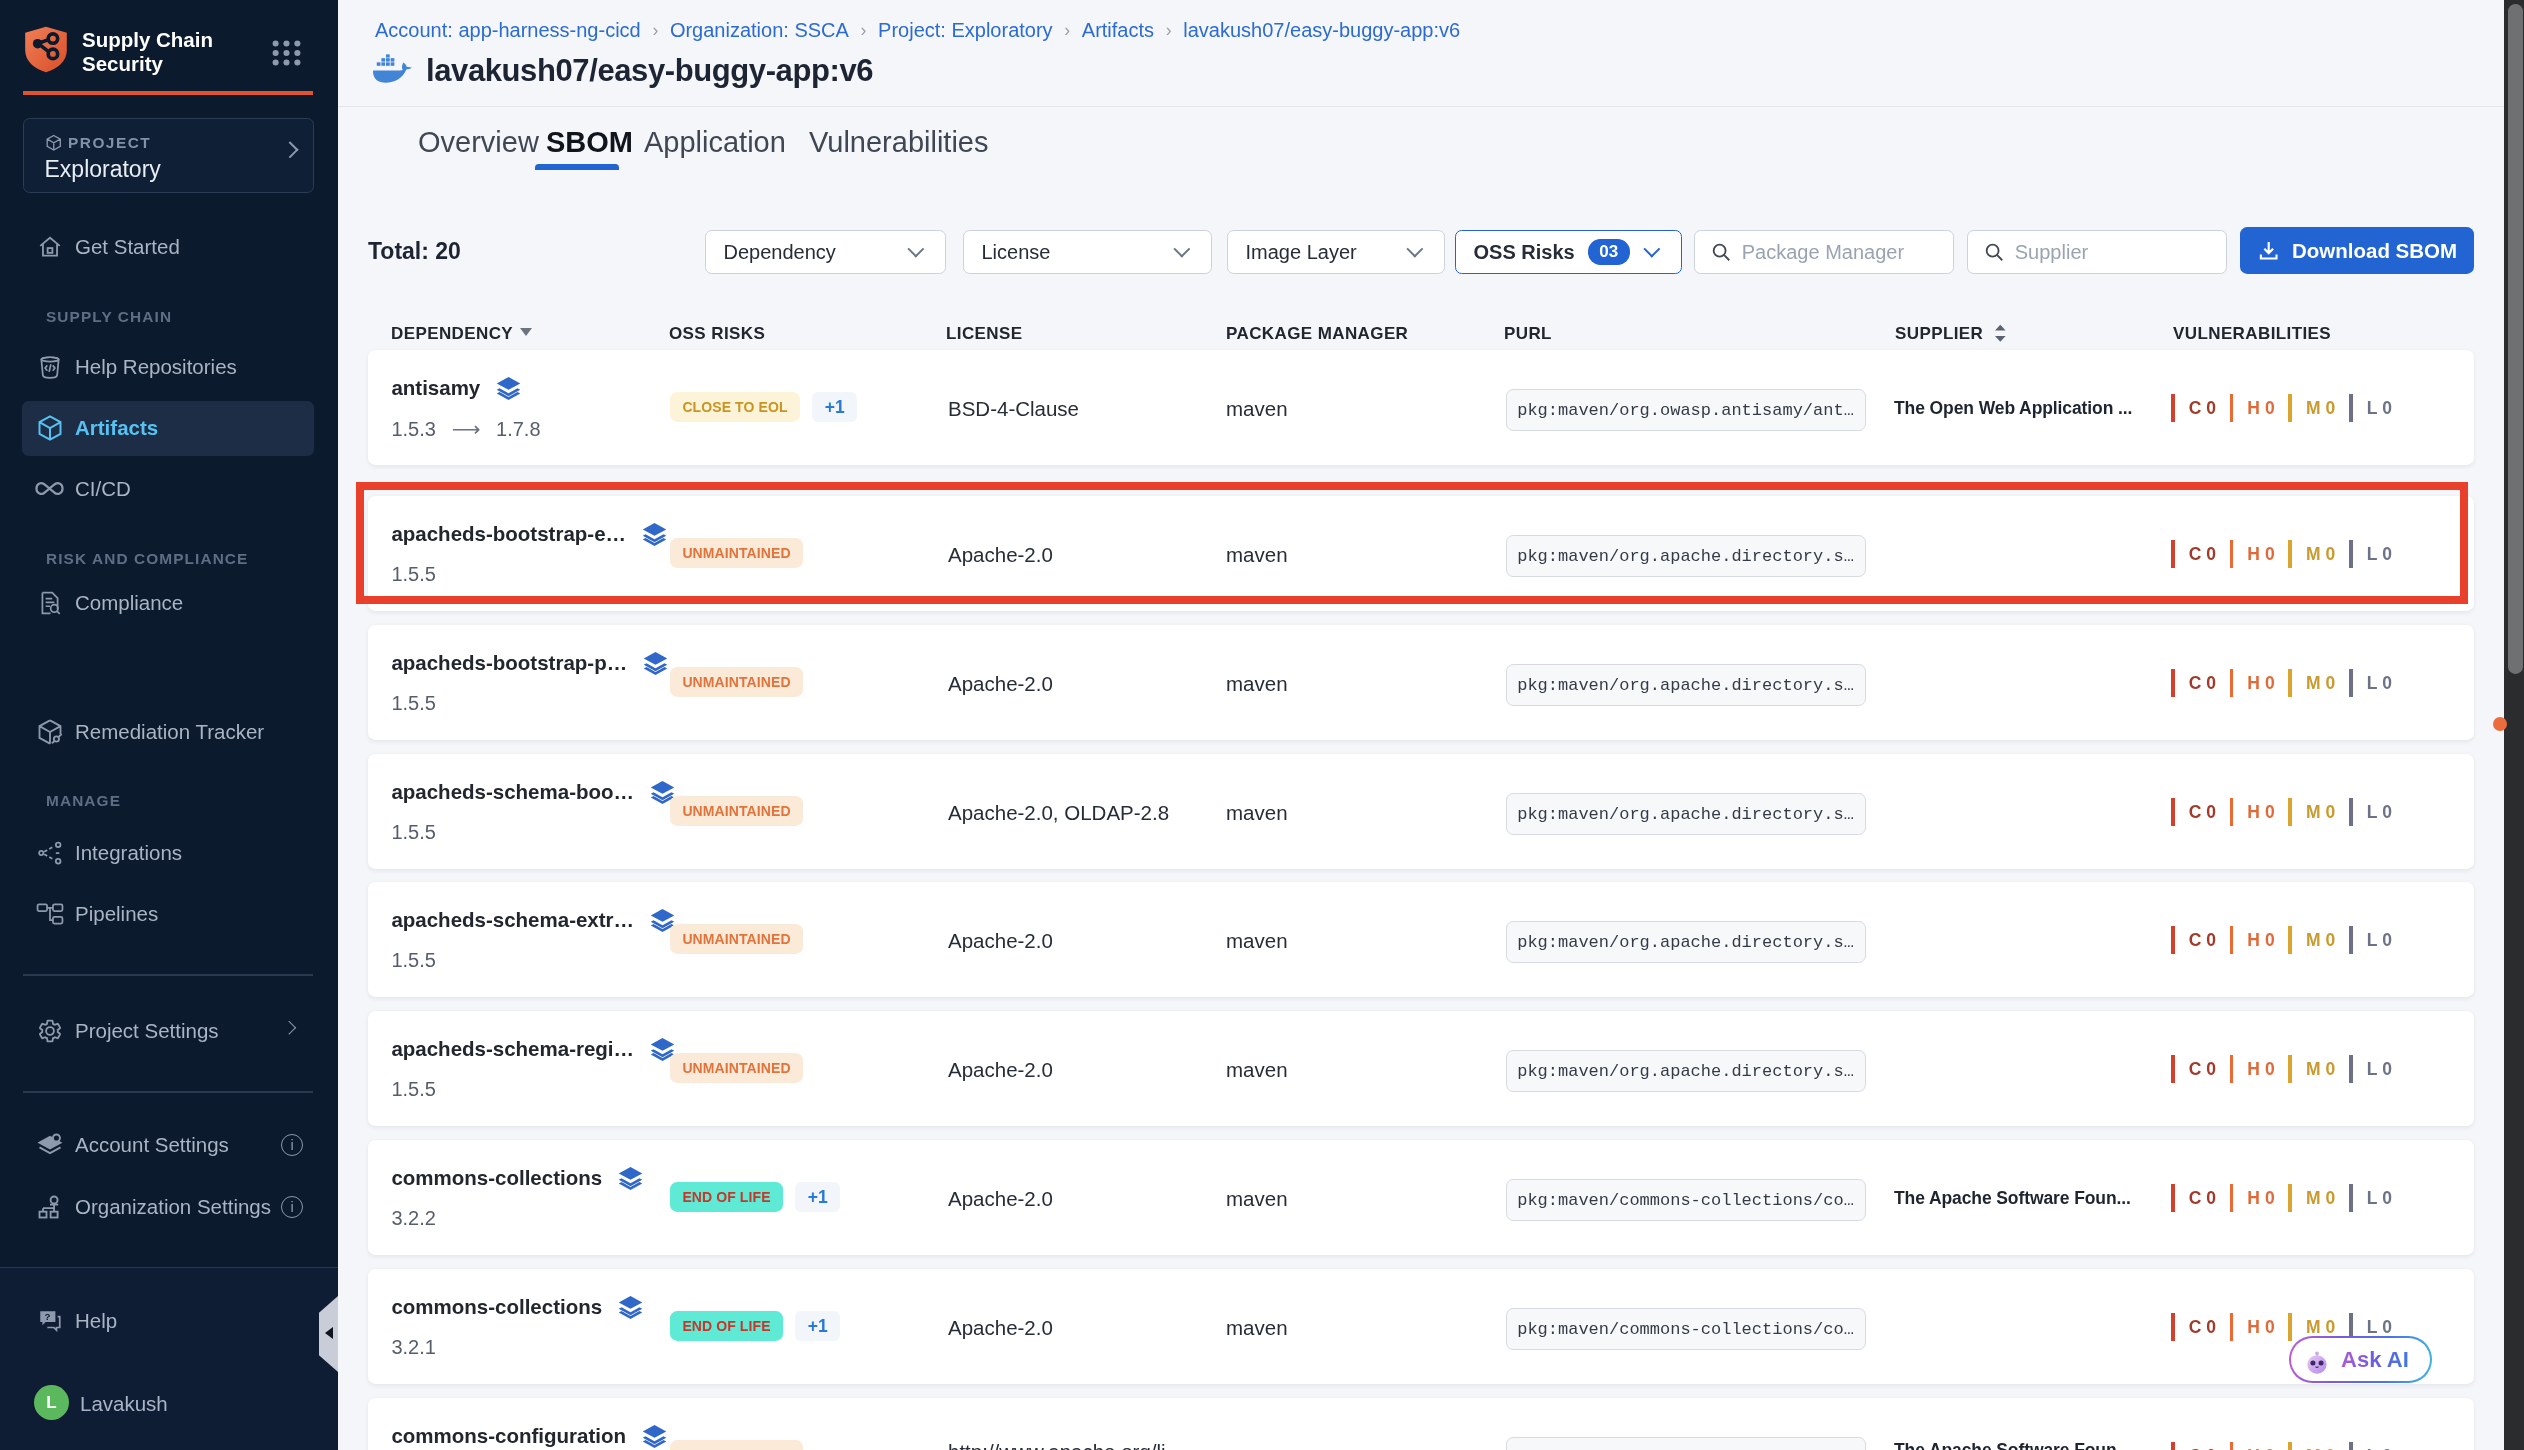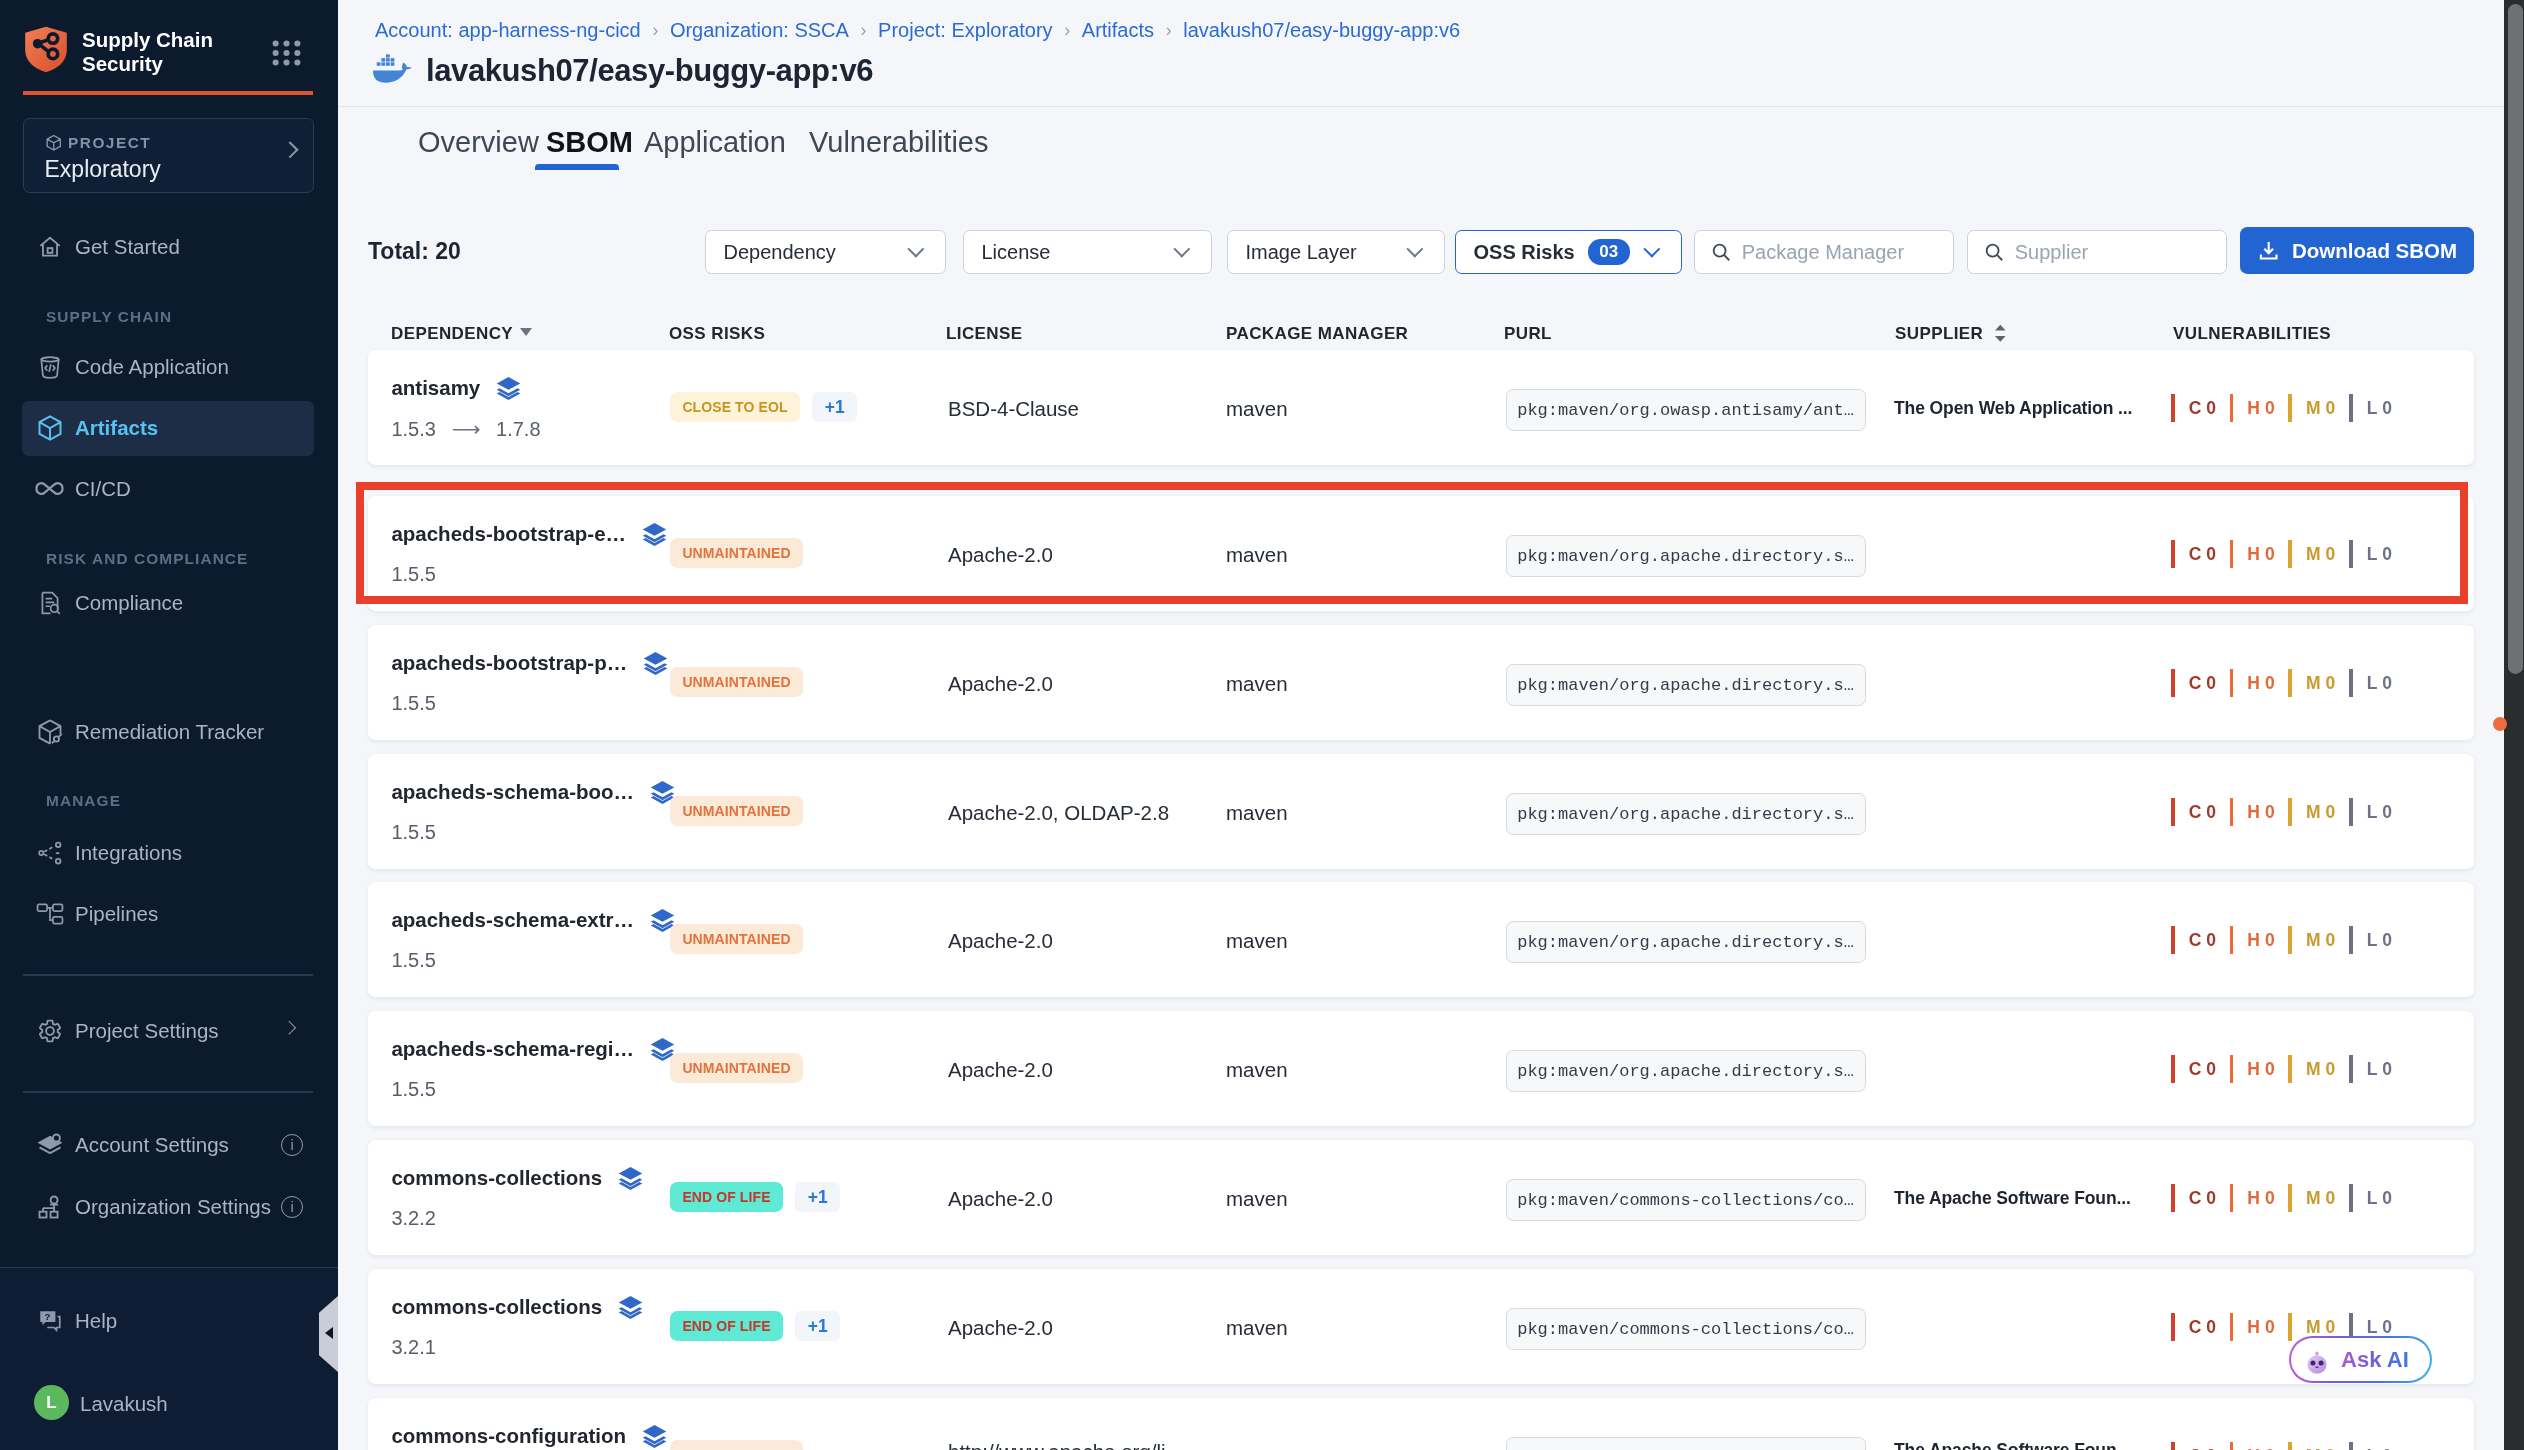--- a/index.html
+++ b/index.html
@@ -102,21 +102,21 @@
   </div>
   <div class="abs navsec" style="left:46px;top:308px;">SUPPLY CHAIN</div>
   <div class="navitem" style="top:341px;">
     <span class="ic">
         <svg width="26" height="26" viewBox="0 0 24 24" fill="none" stroke="#8d99ac" stroke-width="1.6">
           <path d="M4 5 C4 3.9 7.6 3 12 3 C16.4 3 20 3.9 20 5 L18.6 19.5 C18.5 20.9 15.6 22 12 22 C8.4 22 5.5 20.9 5.4 19.5 Z"></path>
           <ellipse cx="12" cy="5" rx="8" ry="2"></ellipse>
           <path d="M9.5 10.5 L7.5 13 L9.5 15.5 M14.5 10.5 L16.5 13 L14.5 15.5 M12.8 9.5 L11.2 16.5"></path>
         </svg>
       </span>
-    <span class="lb navtxt">Code Application</span>
+    <span class="lb navtxt">Help Repositories</span>
   </div>
   <div class="abs" style="left:22px;top:401px;width:292px;height:55px;background:#1d2d45;border-radius:6.6px;"></div>
   <div class="navitem" style="top:402px;">
     <span class="ic">
         <svg width="28" height="28" viewBox="0 0 24 24" fill="none" stroke="#57c2f2" stroke-width="1.7">
           <path d="M12 2 L21 7 V17 L12 22 L3 17 V7 Z M3 7 L12 12 L21 7 M12 12 V22"></path>
         </svg>
       </span>
     <span class="lb navtxt" style="color:#57c2f2;font-weight:bold;">Artifacts</span>
   </div>

